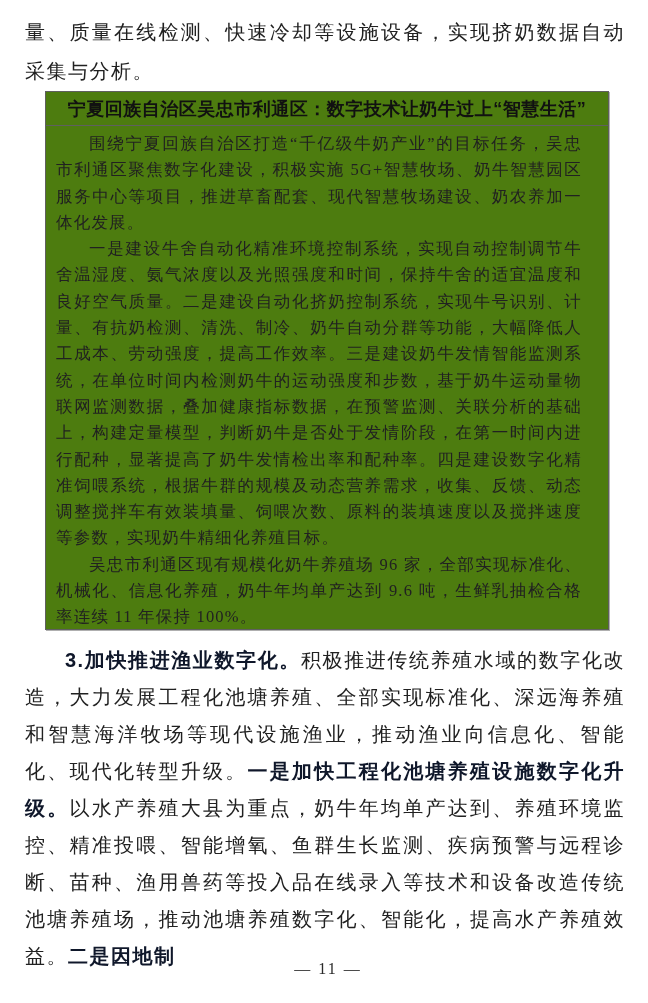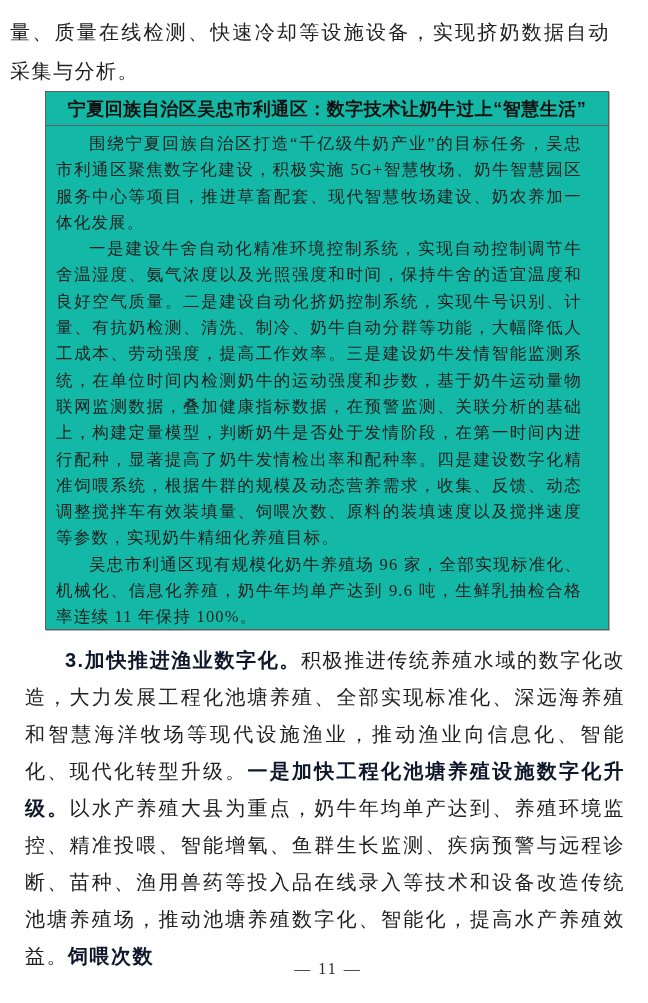--- a/index.html
+++ b/index.html
@@ -9,38 +9,38 @@
     height: 1003px;
     margin: 0 auto;
     background: #ffffff;
     overflow: hidden;
     color: #212121;
     font-family: "Liberation Serif", "DejaVu Serif", serif;
   }
   .top-para {
     position: absolute;
     top: 13px;
-    left: 10px;
+    left: 25px;
     width: 600px;
     margin: 0;
     font-size: 20px;
     line-height: 39px;
     letter-spacing: 1.5px;
     text-align: justify;
   }
   .case-box {
     position: absolute;
     left: 45px;
     top: 91px;
     width: 564px;
     height: 539px;
     box-sizing: border-box;
     border: 1px solid #5f5f5f;
     box-shadow: 1px 1px 0 rgba(110,110,110,0.55);
-    background: #14b8a6;
+    background: #4d7c0f;
     overflow: hidden;
   }
   .case-box-title {
     height: 34px;
     line-height: 34px;
     box-sizing: border-box;
     text-align: center;
     font-weight: 700;
     font-size: 18px;
     letter-spacing: 0.5px;
@@ -97,17 +97,17 @@
 
   <div class="case-box">
     <div class="case-box-title">宁夏回族自治区吴忠市利通区：数字技术让奶牛过上“智慧生活”</div>
     <div class="case-box-body">
       <p class="box-para">围绕宁夏回族自治区打造“千亿级牛奶产业”的目标任务，吴忠市利通区聚焦数字化建设，积极实施 5G+智慧牧场、奶牛智慧园区服务中心等项目，推进草畜配套、现代智慧牧场建设、奶农养加一体化发展。</p>
       <p class="box-para">一是建设牛舍自动化精准环境控制系统，实现自动控制调节牛舍温湿度、氨气浓度以及光照强度和时间，保持牛舍的适宜温度和良好空气质量。二是建设自动化挤奶控制系统，实现牛号识别、计量、有抗奶检测、清洗、制冷、奶牛自动分群等功能，大幅降低人工成本、劳动强度，提高工作效率。三是建设奶牛发情智能监测系统，在单位时间内检测奶牛的运动强度和步数，基于奶牛运动量物联网监测数据，叠加健康指标数据，在预警监测、关联分析的基础上，构建定量模型，判断奶牛是否处于发情阶段，在第一时间内进行配种，显著提高了奶牛发情检出率和配种率。四是建设数字化精准饲喂系统，根据牛群的规模及动态营养需求，收集、反馈、动态调整搅拌车有效装填量、饲喂次数、原料的装填速度以及搅拌速度等参数，实现奶牛精细化养殖目标。</p>
       <p class="box-para">吴忠市利通区现有规模化奶牛养殖场 96 家，全部实现标准化、机械化、信息化养殖，奶牛年均单产达到 9.6 吨，生鲜乳抽检合格率连续 11 年保持 100%。</p>
     </div>
   </div>
 
-  <p class="section-para"><span class="bold-run">3.加快推进渔业数字化。</span><span>积极推进传统养殖水域的数字化改造，大力发展工程化池塘养殖、全部实现标准化、深远海养殖和智慧海洋牧场等现代设施渔业，推动渔业向信息化、智能化、现代化转型升级。</span><span class="bold-run">一是加快工程化池塘养殖设施数字化升级。</span><span>以水产养殖大县为重点，奶牛年均单产达到、养殖环境监控、精准投喂、智能增氧、鱼群生长监测、疾病预警与远程诊断、苗种、渔用兽药等投入品在线录入等技术和设备改造传统池塘养殖场，推动池塘养殖数字化、智能化，提高水产养殖效益。</span><span class="bold-run">饲喂次数</span></p>
+  <p class="section-para"><span class="bold-run">3.加快推进渔业数字化。</span><span>积极推进传统养殖水域的数字化改造，大力发展工程化池塘养殖、全部实现标准化、深远海养殖和智慧海洋牧场等现代设施渔业，推动渔业向信息化、智能化、现代化转型升级。</span><span class="bold-run">一是加快工程化池塘养殖设施数字化升级。</span><span>以水产养殖大县为重点，奶牛年均单产达到、养殖环境监控、精准投喂、智能增氧、鱼群生长监测、疾病预警与远程诊断、苗种、渔用兽药等投入品在线录入等技术和设备改造传统池塘养殖场，推动池塘养殖数字化、智能化，提高水产养殖效益。</span><span class="bold-run">二是因地制</span></p>
 
   <div class="page-number">— 11 —</div>
 
 </div>
 
 </body></html>

